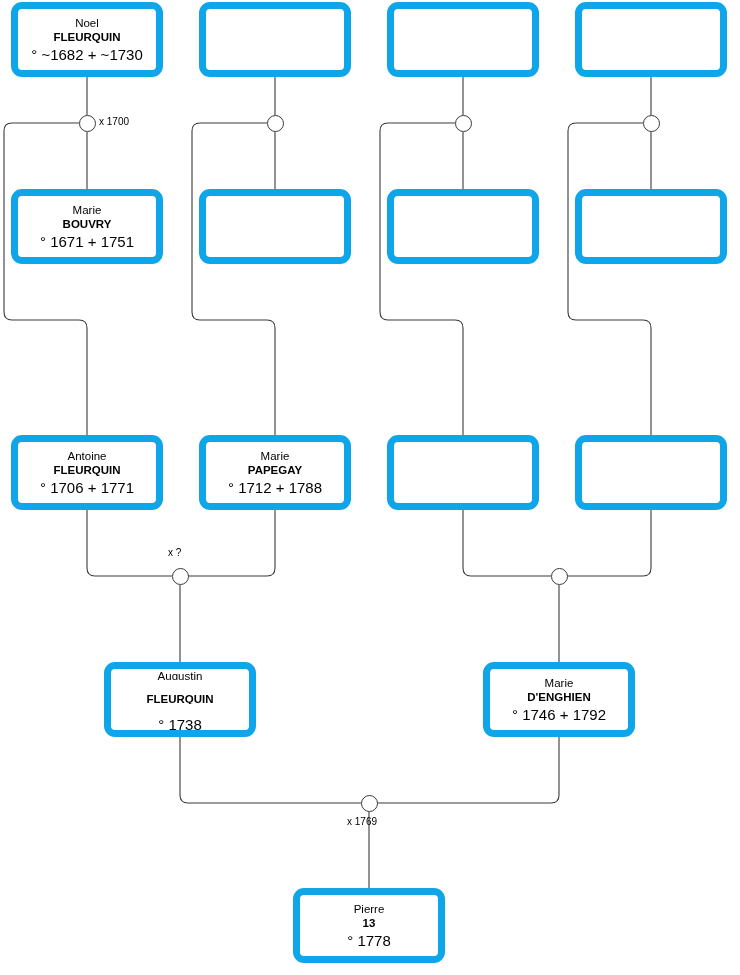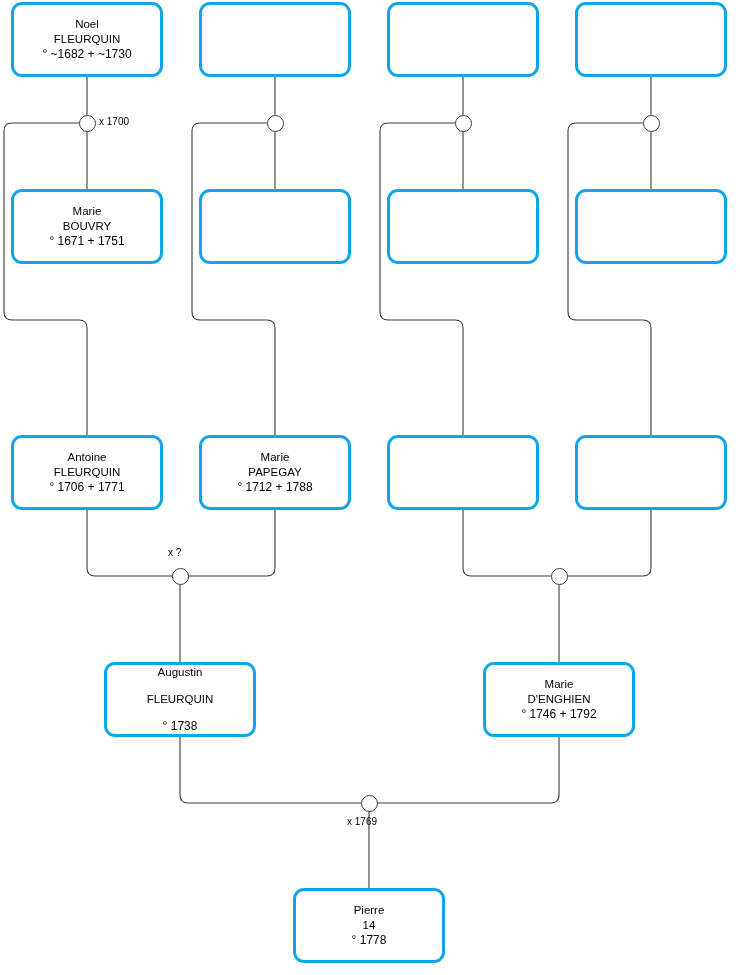--- a/index.html
+++ b/index.html
@@ -24,42 +24,42 @@
     top: 0;
     width: 740px;
     height: 975px;
     pointer-events: none;
   }
   .person-box {
     position: absolute;
     box-sizing: border-box;
     width: 152px;
     height: 75px;
-    border: 3px solid #0ea5e9;
+    border: 7px solid #0ea5e9;
     border-radius: 11px;
     background: #ffffff;
     display: flex;
     flex-direction: column;
     align-items: center;
     justify-content: center;
     text-align: center;
     font-size: 11.5px;
     line-height: 1.0;
     color: #000000;
   }
   .person-box .line {
     display: block;
     width: 100%;
     padding: 1.5px 2px;
     white-space: nowrap;
     overflow: hidden;
   }
   .person-box .given { font-size: 11.5px; }
-  .person-box .surname { font-size: 11.5px; }
-  .person-box .dates { font-size: 12px; }
+  .person-box .surname { font-size: 11.5px; font-weight: bold; }
+  .person-box .dates { font-size: 15px; }
   .person-box.empty .line { min-height: 13px; }
   .union-label {
     position: absolute;
     font-size: 10px;
     color: #000000;
     white-space: nowrap;
   }
   .union-node {
     position: absolute;
     width: 17px;
@@ -210,17 +210,17 @@
     <span class="line given">Marie</span>
     <span class="line surname">D'ENGHIEN</span>
     <span class="line dates">° 1746 + 1792</span>
   </div>
 
   <div class="union-node" style="left:360.5px; top:794.5px;"></div>
   <div class="union-label" style="left:347px; top:816px;text-align:center;">x 1769</div>
 
   <div class="person-box" style="left:293px; top:888px;">
     <span class="line given">Pierre</span>
-    <span class="line surname">14</span>
+    <span class="line surname">13</span>
     <span class="line dates">° 1778</span>
   </div>
 
 </div>
 
 </body></html>

